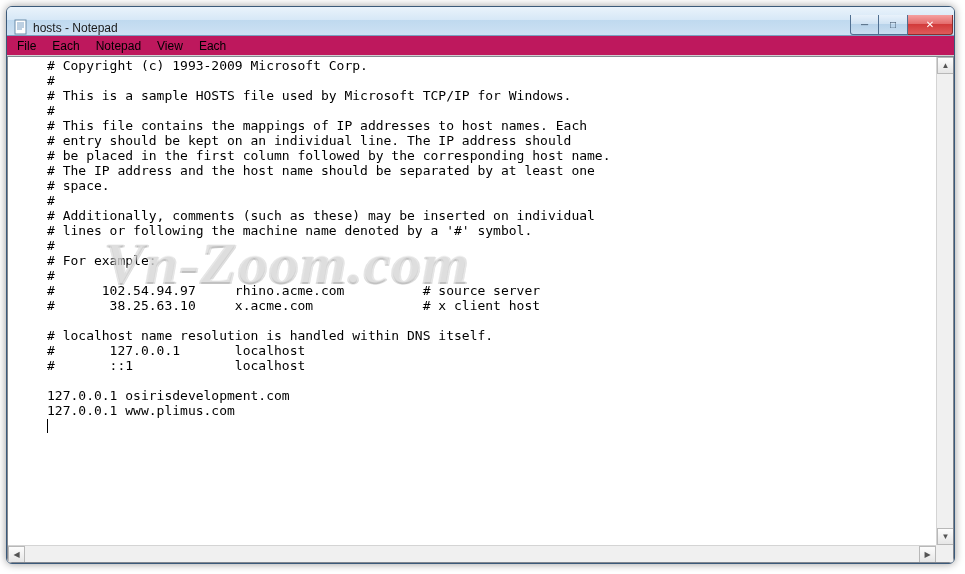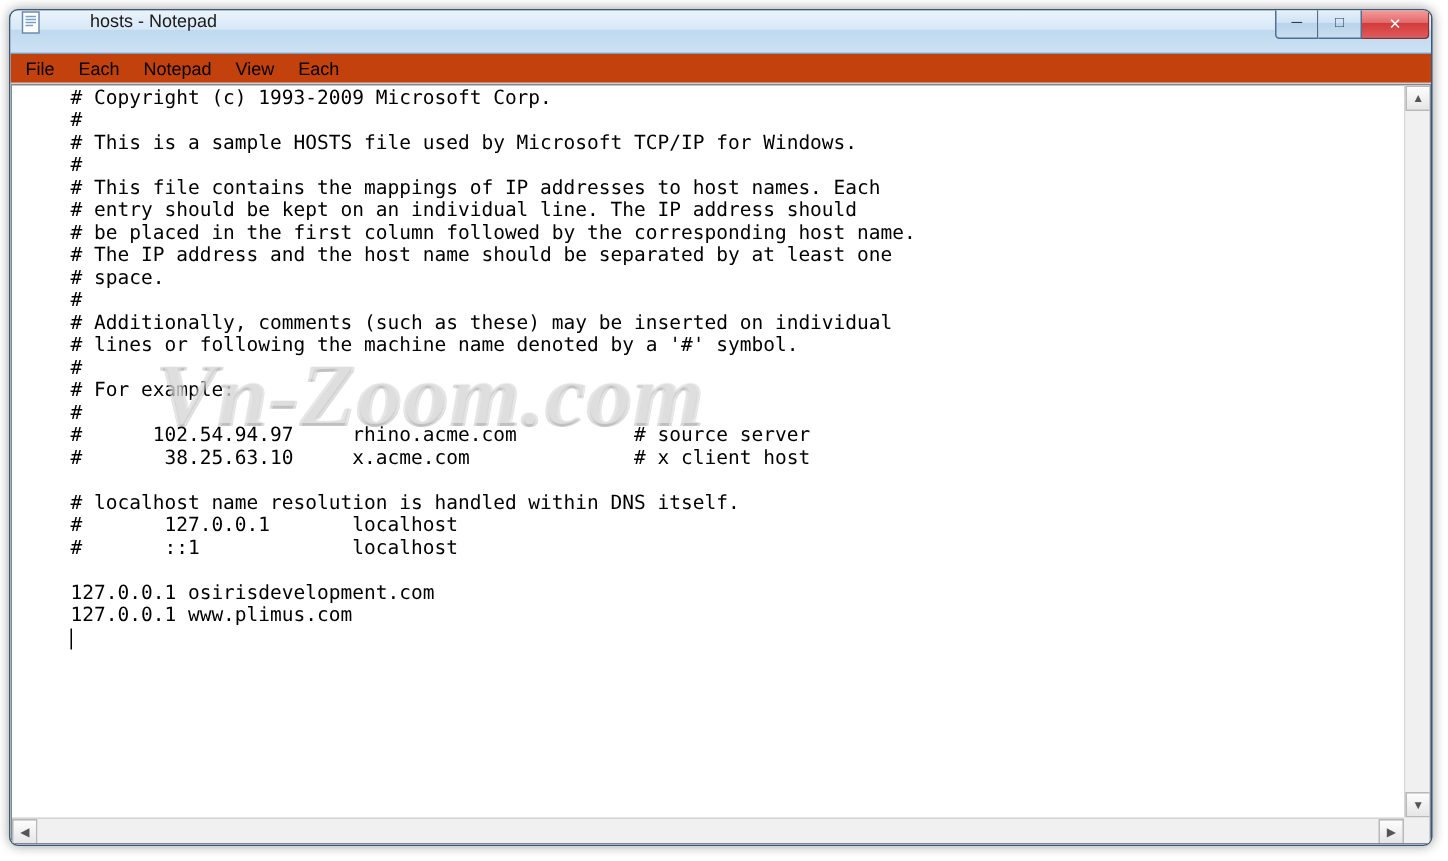--- a/index.html
+++ b/index.html
@@ -23,24 +23,23 @@
       box-shadow: 0 0 8px rgba(0,0,0,0.4);
       background: #fff;
       display: flex;
       flex-direction: column;
     }
     .titlebar {
       height: 29px;
       background: linear-gradient(to bottom, #eaf3fb 0%, #d7e8f7 45%, #bfd9ef 46%, #cde1f3 100%);
       border-bottom: 1px solid #7a9fbf;
       display: flex;
-      align-items: flex-start;
+      align-items: flex-end;
       padding: 0 0 0 6px;
       position: relative;
-      gap: 27px;
     }
     .titlebar-icon {
       width: 16px;
       height: 16px;
       margin-right: 4px;
       display: inline-flex;
       align-items: center;
       justify-content: center;
     }
     .titlebar-title {
@@ -72,21 +71,21 @@
     .win-btn.min { border-bottom-left-radius: 3px; }
     .win-btn.close {
       width: 45px;
       border-bottom-right-radius: 3px;
       background: linear-gradient(to bottom, #f5a1a1 0%, #e36a6a 48%, #d23b3b 50%, #e05a5a 100%);
       border-color: #8a2e2e;
       color: #fff;
     }
     .menubar {
       height: 20px;
-      background: #c2410c;
+      background: #be185d;
       border-bottom: 1px solid #d0d0d0;
       display: flex;
       align-items: center;
       font-size: 12px;
       color: #000;
       padding: 0 2px;
     }
     .menu-item {
       padding: 1px 8px;
       cursor: default;

